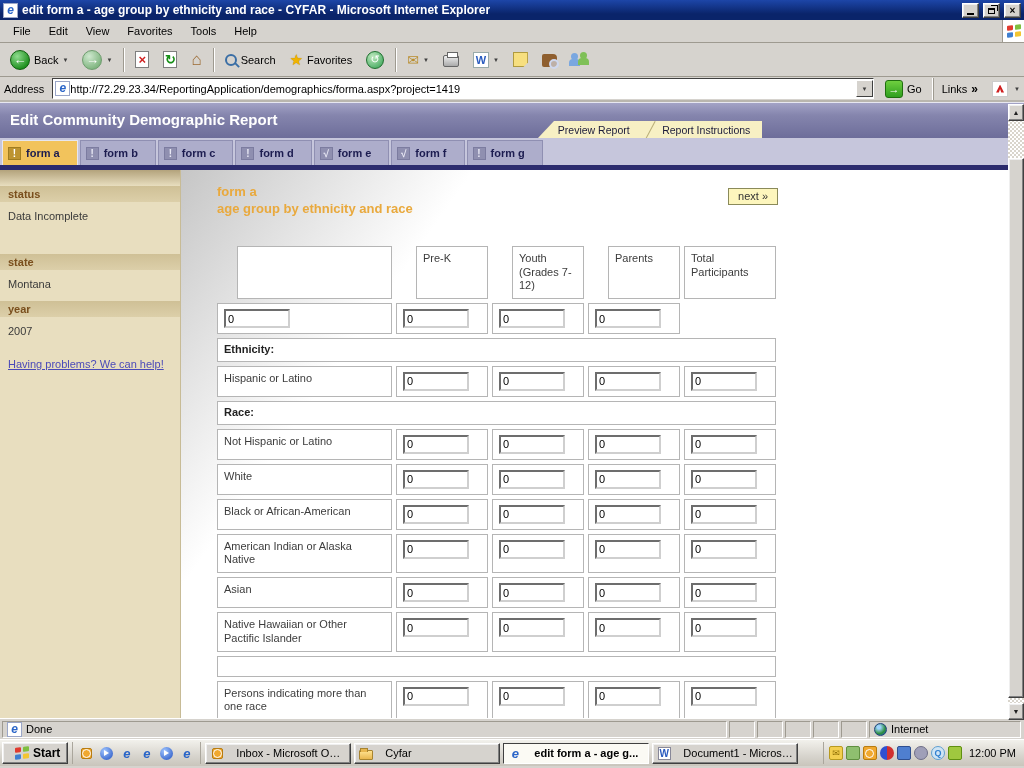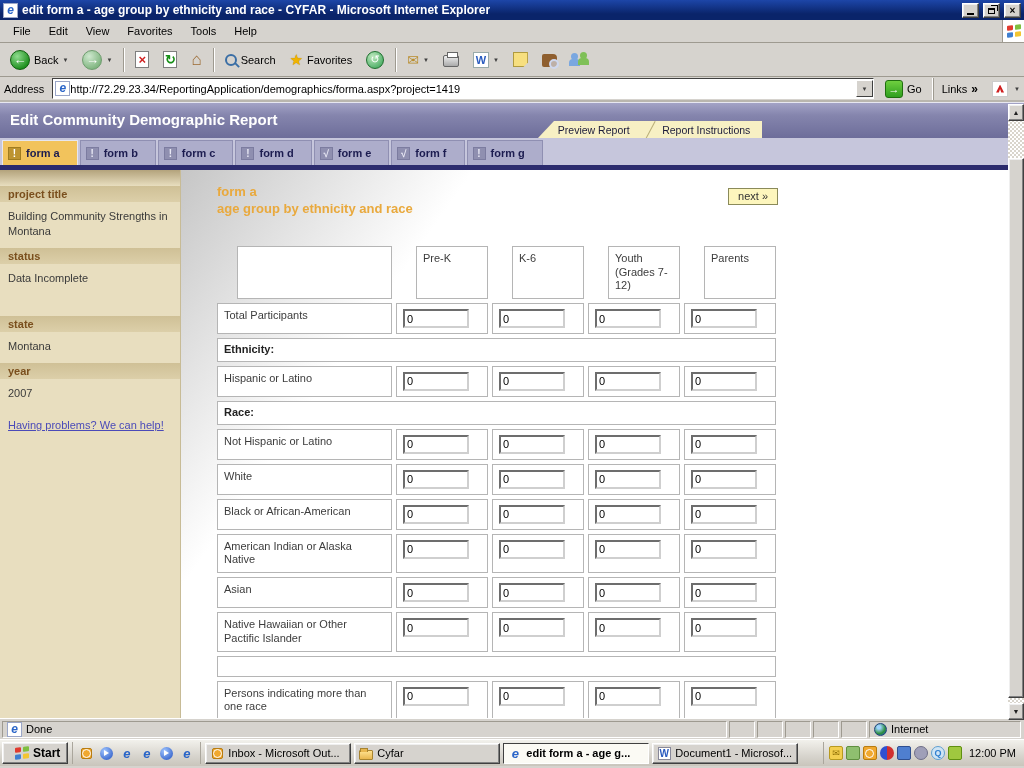--- a/index.html
+++ b/index.html
@@ -168,21 +168,21 @@
     border-top:1px solid #fff; display:flex; align-items:center; gap:4px; padding:0 2px; }
   .startbtn { display:flex; align-items:center; gap:4px; height:22px; padding:0 7px 0 12px;
     background:#d6d3ce; border:1px solid; border-color:#fff #404040 #404040 #fff;
     box-shadow:inset -1px -1px 0 #808080,inset 1px 1px 0 #efefef; font-weight:bold; font-size:12px; }
   .ql { display:flex; align-items:center; gap:5px; padding:0 6px; border-left:1px solid #aaa69c;
     border-right:1px solid #aaa69c; height:22px; }
   .qlico { width:15px; height:15px; display:flex; align-items:center; justify-content:center; }
   .tasks { display:flex; gap:3px; flex:1; }
   .taskbtn { width:146px; height:21px; background:#d6d3ce; border:1px solid;
     border-color:#fff #404040 #404040 #fff; box-shadow:inset -1px -1px 0 #808080,inset 1px 1px 0 #efefef;
-    display:flex; align-items:center; gap:4px; padding:0 4px; overflow:hidden; white-space:nowrap; }
+    display:flex; align-items:center; gap:12px; padding:0 4px; overflow:hidden; white-space:nowrap; }
   .taskbtn.active { border-color:#404040 #fff #fff #404040; box-shadow:none; background:#fbfaf4; font-weight:bold; }
   .taskbtn .tlabel { overflow:hidden; text-overflow:ellipsis; }
   .tico { flex:0 0 auto; width:14px; height:14px; display:flex; align-items:center; justify-content:center; }
   .ico-outlook { background:#f0a82f; border:1px solid #b87c10; border-radius:2px; }
   .ico-outlook::after { content:""; width:7px; height:7px; border:1px solid #fff; border-radius:50%; display:block; }
   .ico-folder { position:relative; width:14px; height:10px; background:linear-gradient(#ffe290,#e8b74f);
     border:1px solid #a8842f; border-radius:1px; margin-top:3px; }
   .ico-folder::before { content:""; position:absolute; top:-3px; left:0; width:6px; height:3px;
     background:#e8b74f; border:1px solid #a8842f; border-bottom:none; }
   .ico-ie { color:#2a65c8; font-weight:bold; font-style:italic; font-size:13px; }
@@ -360,41 +360,37 @@
         <span class="tablbl">form f</span>
       </span>
       <span class="ftab">
         <span class="tabico">!</span>
         <span class="tablbl">form g</span>
       </span>
     </div>
   <div class="navystrip"></div>
 
   <div class="bodyarea">
-    <div class="sidebar" id="sidebar"><div class="sb-sec project-title">
-          <div class="sb-head">project title</div>
-          <div class="sb-val">Building Community Strengths in Montana</div>
-        </div><div class="sb-sec status">
+    <div class="sidebar" id="sidebar"><div class="sb-sec status">
           <div class="sb-head">status</div>
           <div class="sb-val">Data Incomplete</div>
         </div><div class="sb-sec state">
           <div class="sb-head">state</div>
           <div class="sb-val">Montana</div>
         </div><div class="sb-sec year">
           <div class="sb-head">year</div>
           <div class="sb-val">2007</div>
         </div><a class="sb-link">Having problems? We can help!</a></div>
     <div class="main">
       <div class="form-id">form a</div>
       <div class="form-title">age group by ethnicity and race</div>
       <button class="nextbtn">next »</button>
       <div class="dtable" id="dtable">
           <div class="cell hdr"></div>
           <div class="cell hdr">Pre-K</div>
-          <div class="cell hdr">K-6</div>
           <div class="cell hdr">Youth (Grades 7-12)</div>
           <div class="cell hdr">Parents</div>
           <div class="cell lbl">Total Participants</div>
           <div class="cell inp">
             <input class="tin" type="text" value="0" style="">
           </div>
           <div class="cell inp">
             <input class="tin" type="text" value="0" style="">
           </div>
           <div class="cell inp">

